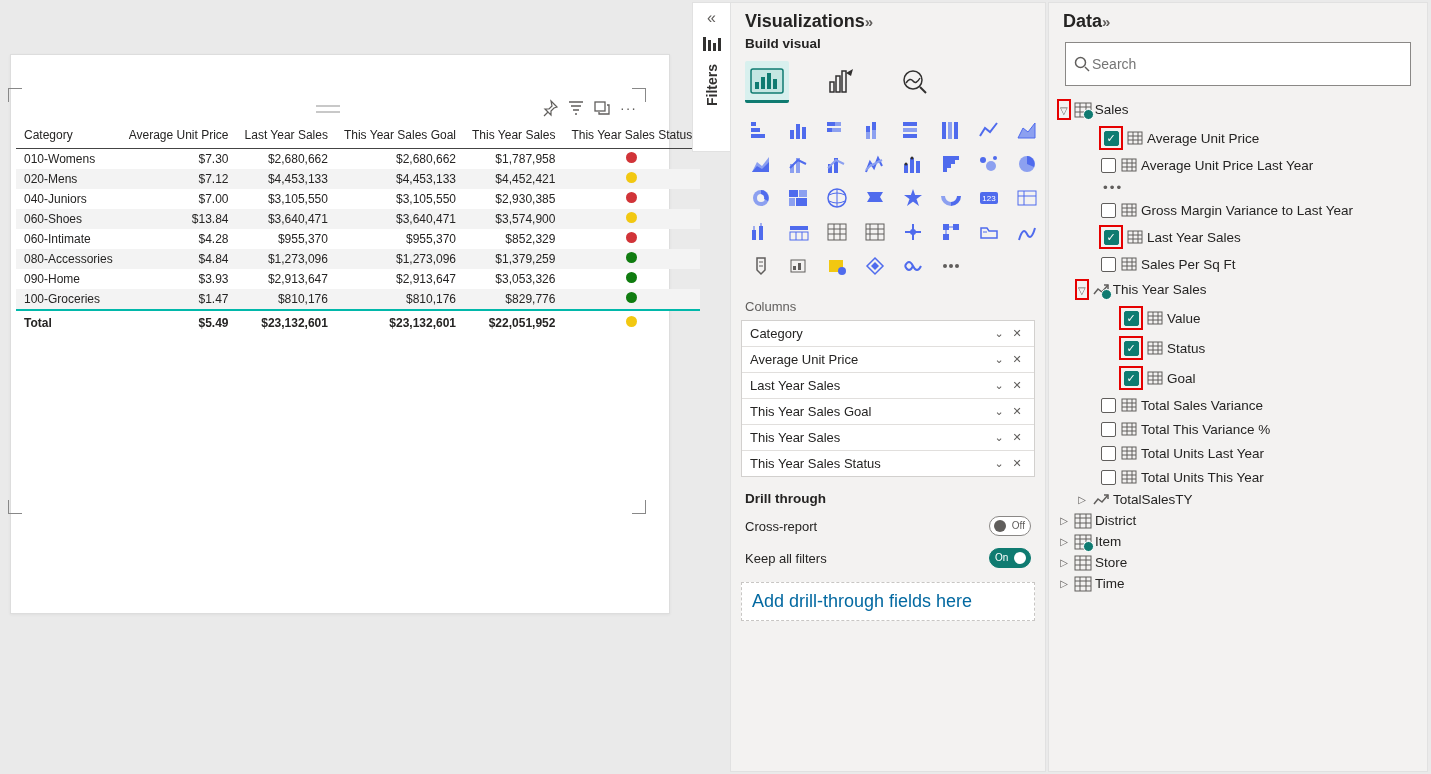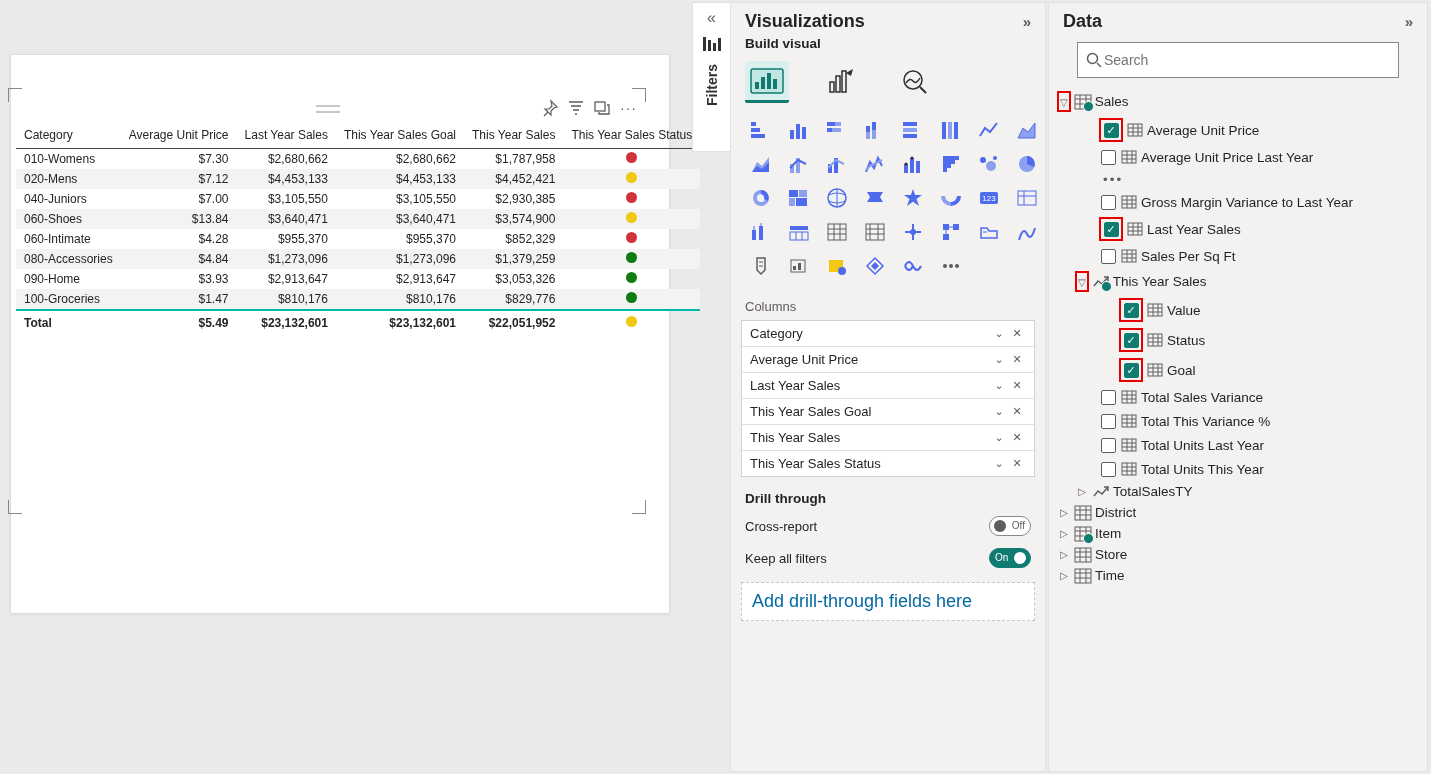--- a/index.html
+++ b/index.html
@@ -42,21 +42,21 @@
   .filters-tab {
     position:absolute; left:692px; top:2px; width:38px; height:150px; background:#fff; border:1px solid #e1e1e1; border-right:none;
     display:flex; flex-direction:column; align-items:center; padding-top:6px;
   }
   .filters-tab .collapse { font-size:16px; color:#605e5c; cursor:pointer;}
   .filters-tab .filt-ico { margin-top:10px; }
   .filters-tab .vtext { writing-mode:vertical-rl; transform:rotate(180deg); margin-top:10px; font-size:14px; font-weight:600; color:#323130;}
   .pane { position:absolute; top:2px; bottom:2px; background:#f3f2f1; border:1px solid #e1e1e1;}
   .viz-pane { left:730px; width:316px;}
   .data-pane { left:1048px; width:380px;}
-  .pane-head { display:flex; align-items:center; justify-content:space-between; padding:8px 14px 4px 14px;}
+  .pane-head { display:flex; align-items:center; padding:8px 14px 4px 14px;}
   .pane-title { font-size:18px; font-weight:700; }
   .pane-exp { font-size:15px; font-weight:700; color:#605e5c; cursor:pointer;}
   .sub { padding:0 14px; font-size:13.5px; font-weight:600;}
   .mode-row { display:flex; gap:30px; padding:10px 14px 4px 14px;}
   .mode-btn { width:44px; height:42px; display:flex; align-items:center; justify-content:center; border-radius:2px;}
   .mode-btn.active { background:#d8f0ee; border-bottom:3px solid #0f7b71;}
   .chart-grid { display:grid; grid-template-columns:repeat(8,34px); gap:4px 4px; padding:8px 14px;}
   .chart-ico { width:32px; height:30px; display:flex; align-items:center; justify-content:center; cursor:pointer; border-radius:2px;}
   .chart-ico svg { width:26px; height:24px;}
   .sec-label { padding:10px 14px 4px 14px; font-size:13px; color:#605e5c;}
@@ -68,21 +68,21 @@
   .drill { padding:12px 14px 4px 14px; font-size:13.5px; font-weight:600;}
   .drill-row { display:flex; align-items:center; justify-content:space-between; padding:6px 14px; font-size:13px;}
   .toggle { width:42px; height:20px; border-radius:10px; position:relative; cursor:pointer; border:1px solid #8a8886; background:#fff;}
   .toggle .knob { position:absolute; width:12px; height:12px; border-radius:50%; background:#605e5c; top:3px; left:4px;}
   .toggle.on { background:#0f7b71; border-color:#0f7b71;}
   .toggle.on .knob { background:#fff; left:auto; right:4px;}
   .toggle .txt { position:absolute; font-size:10px; color:#605e5c; top:3px;}
   .toggle.off .txt { right:5px;}
   .toggle.on .txt { left:5px; color:#fff;}
   .drop-area { margin:8px 10px; border:1px dashed #c8c6c4; background:#fff; padding:8px 10px; color:#0369a1; font-size:18px;}
-  .search { margin:6px 28px; border:1px solid #8a8886; background:#fff; display:flex; align-items:center; padding:4px 8px; height:36px;}
+  .search { margin:6px 16px; border:1px solid #8a8886; background:#fff; display:flex; align-items:center; padding:4px 8px; height:44px;}
   .search input { border:none; outline:none; flex:1; font-size:14px; color:#605e5c; background:transparent;}
   .tree { padding:4px 6px; font-size:13.5px;}
   .tree-row { display:flex; align-items:center; padding:3px 2px; gap:4px; white-space:nowrap;}
   .tree-row .exp { width:14px; text-align:center; color:#605e5c; cursor:pointer; font-size:10px;}
   .tree-row .cbwrap { width:18px; height:18px; display:flex; align-items:center; justify-content:center;}
   .cb { width:15px; height:15px; border:1px solid #605e5c; border-radius:2px; background:#fff; display:flex; align-items:center; justify-content:center; cursor:pointer;}
   .cb.checked { background:#0f7b71; border-color:#0f7b71;}
   .cb.checked::after { content:"✓"; color:#fff; font-size:11px; line-height:1;}
   .hl { border:2.5px solid #e60000; padding:1px;}
   .fld-ico { width:16px; height:14px; display:inline-flex; align-items:center; justify-content:center; color:#605e5c;}

